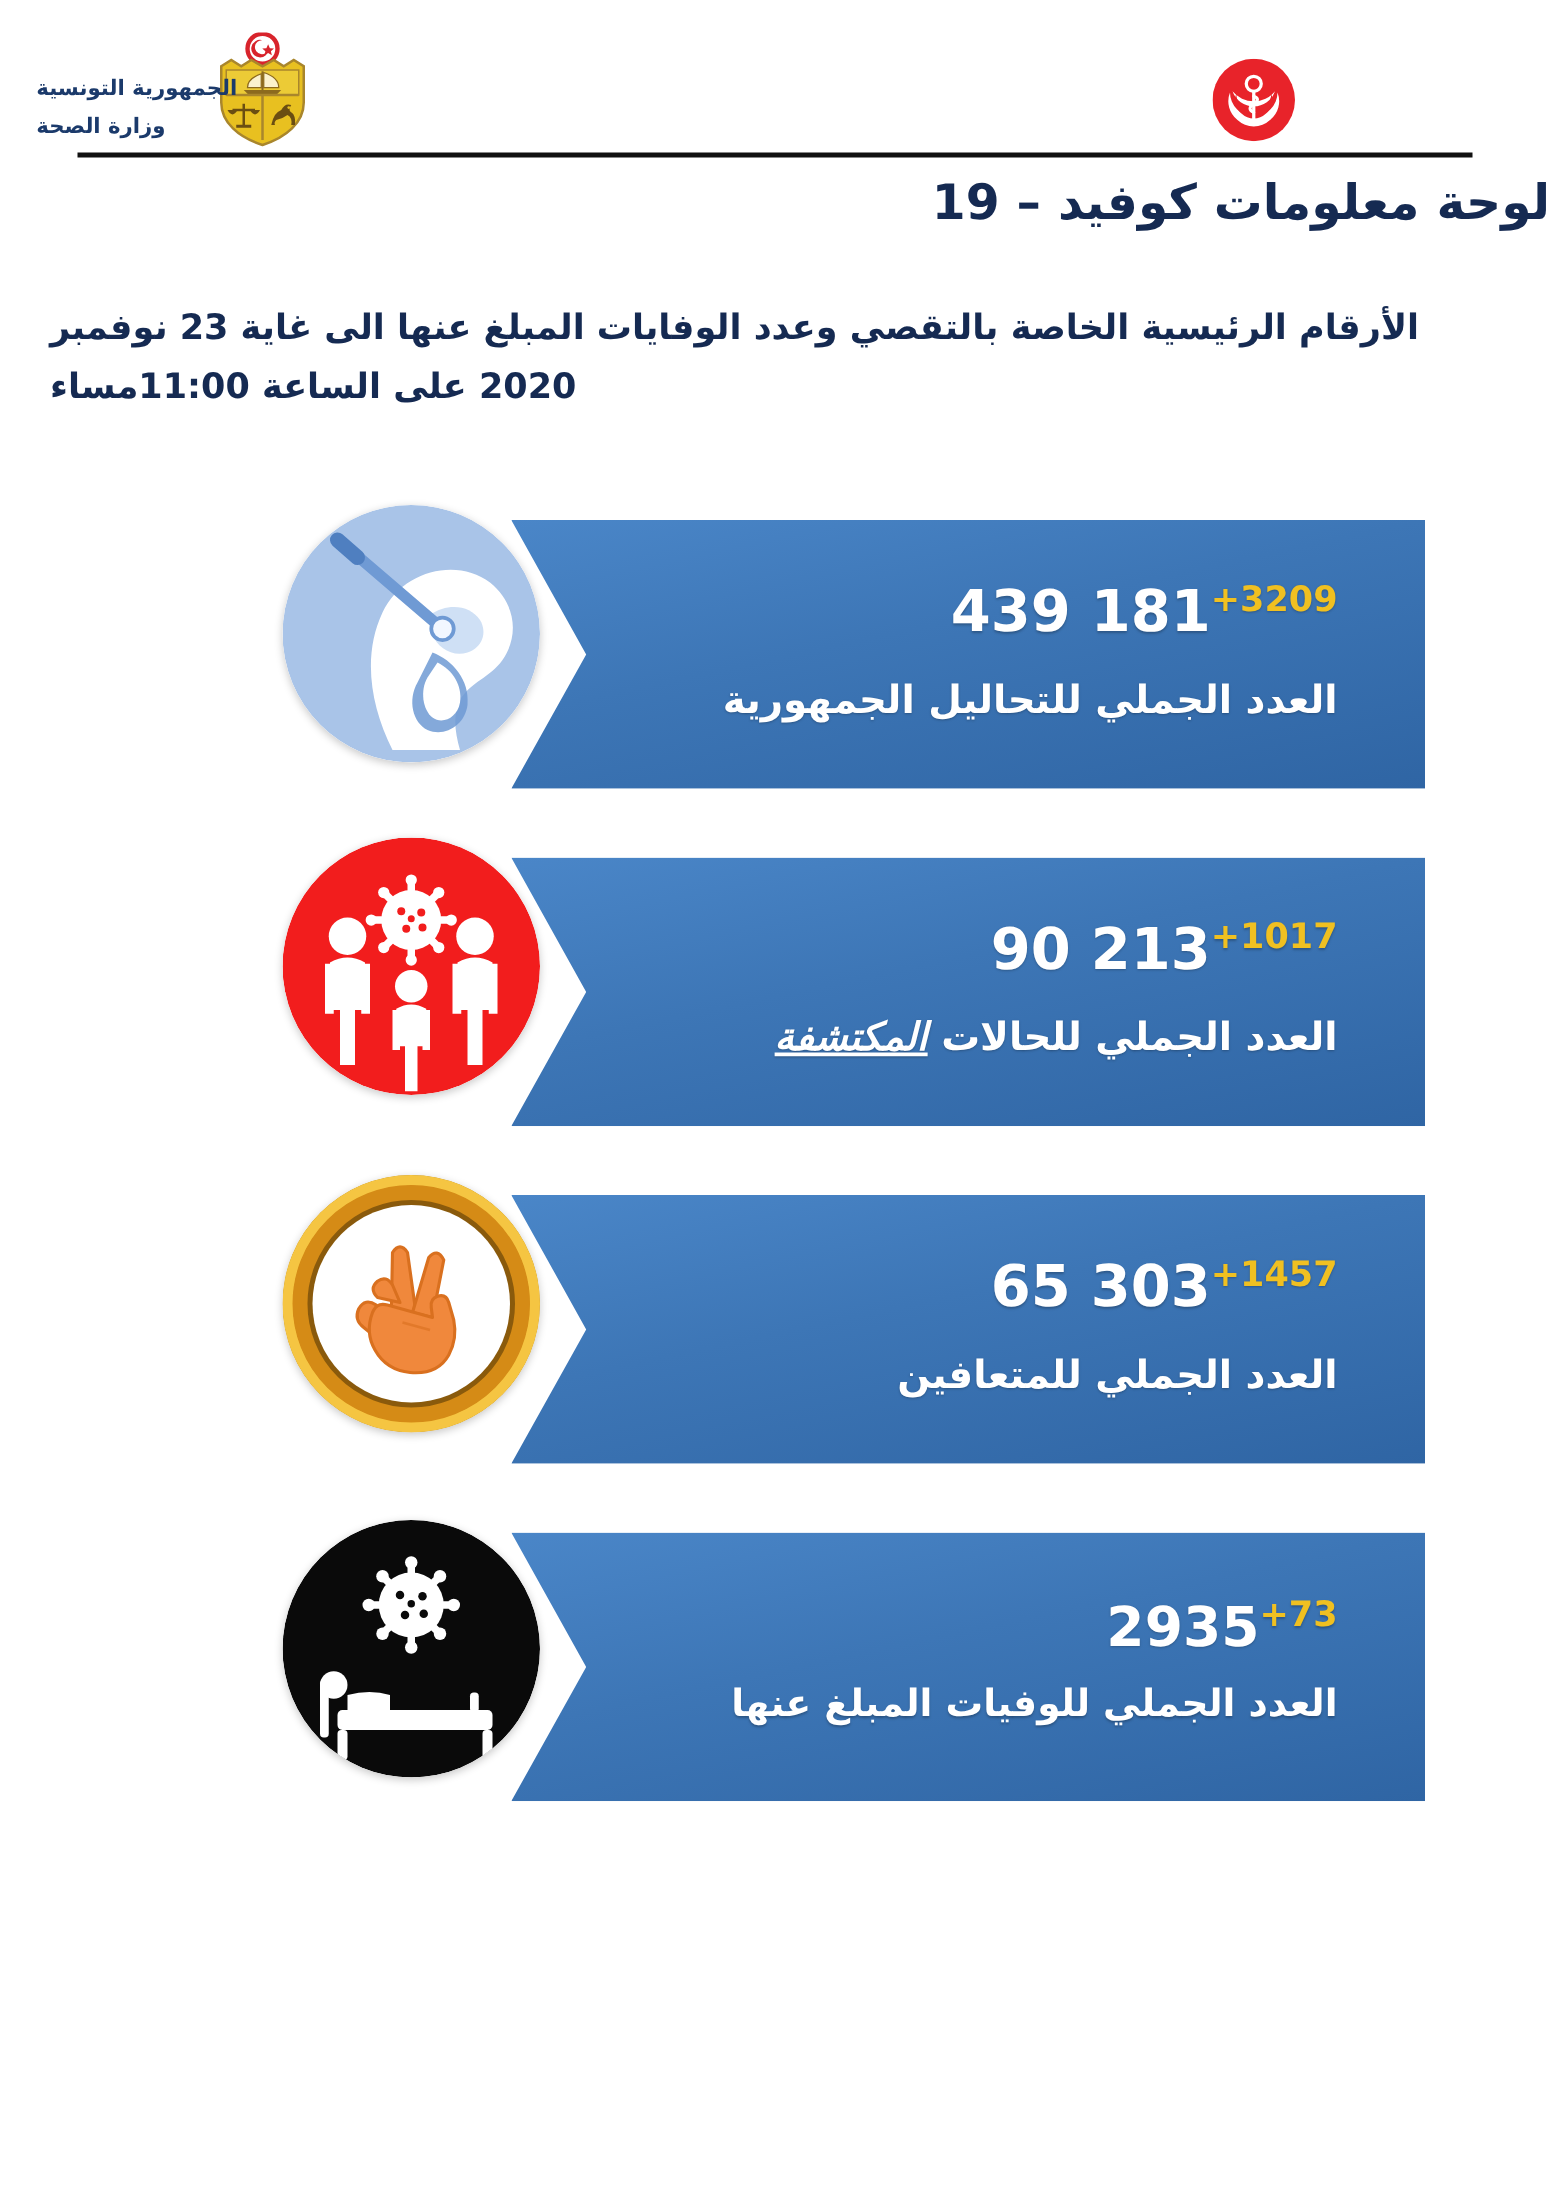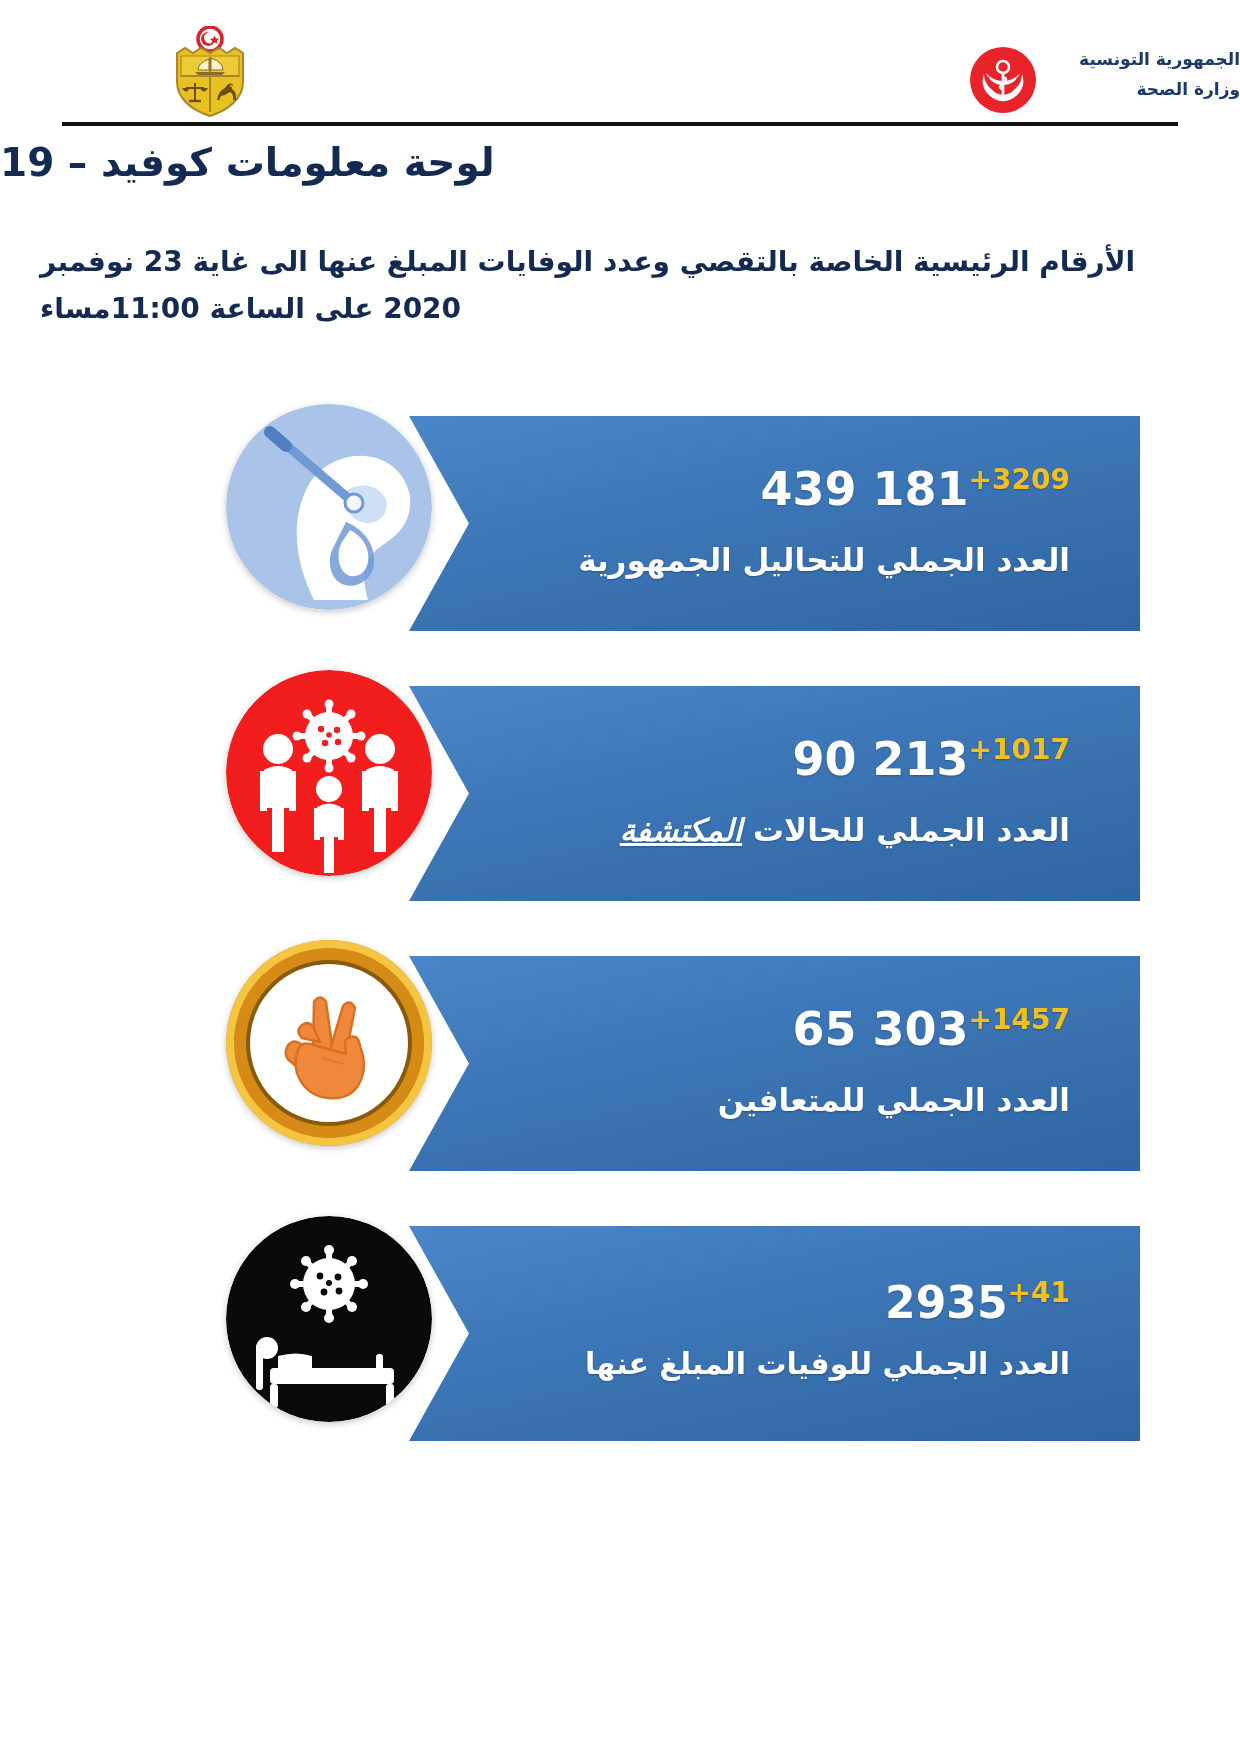--- a/index.html
+++ b/index.html
@@ -32,22 +32,23 @@
     left: 155px;
     top: 26px;
     width: 110px;
     height: 92px;
   }
 
   .header-titles {
     position: absolute;
     left: 0;
     right: 0;
-    top: 44px;
-    text-align: right;
+    top: 56px;
+    text-align: left;
+    padding-left: 29px;
   }
 
   .header-line {
     color: #1b3a6b;
     font-weight: bold;
     font-size: 17px;
     line-height: 30px;
     direction: rtl;
   }
 
@@ -67,21 +68,21 @@
     height: 4px;
     background: #111111;
   }
 
   
   .main-title {
     position: absolute;
     left: 0;
     right: 0;
     top: 140px;
-    text-align: left;
+    text-align: right;
     color: #152a52;
     font-weight: bold;
     font-size: 39px;
     direction: rtl;
     letter-spacing: 0px;
   }
 
   .subtitle {
     position: absolute;
     left: 40px;
@@ -418,21 +419,21 @@
             <rect x="30" y="128" width="7" height="46" rx="3"></rect>
             <rect x="44" y="152" width="124" height="16" rx="4"></rect>
             <rect x="44" y="168" width="8" height="24" rx="3"></rect>
             <rect x="160" y="168" width="8" height="24" rx="3"></rect>
             <rect x="150" y="138" width="7" height="16" rx="3"></rect>
           </g>
         </svg>
       </div>
       <div class="banner">
         <div class="card-number">
-          <span>2935</span><span class="card-delta">+41</span>
+          <span>2935</span><span class="card-delta">+73</span>
         </div>
         <div class="card-label">
           <span>العدد الجملي للوفيات المبلغ عنها</span>
         </div>
       </div>
     </div>
 
   </div>
 </div>
 

